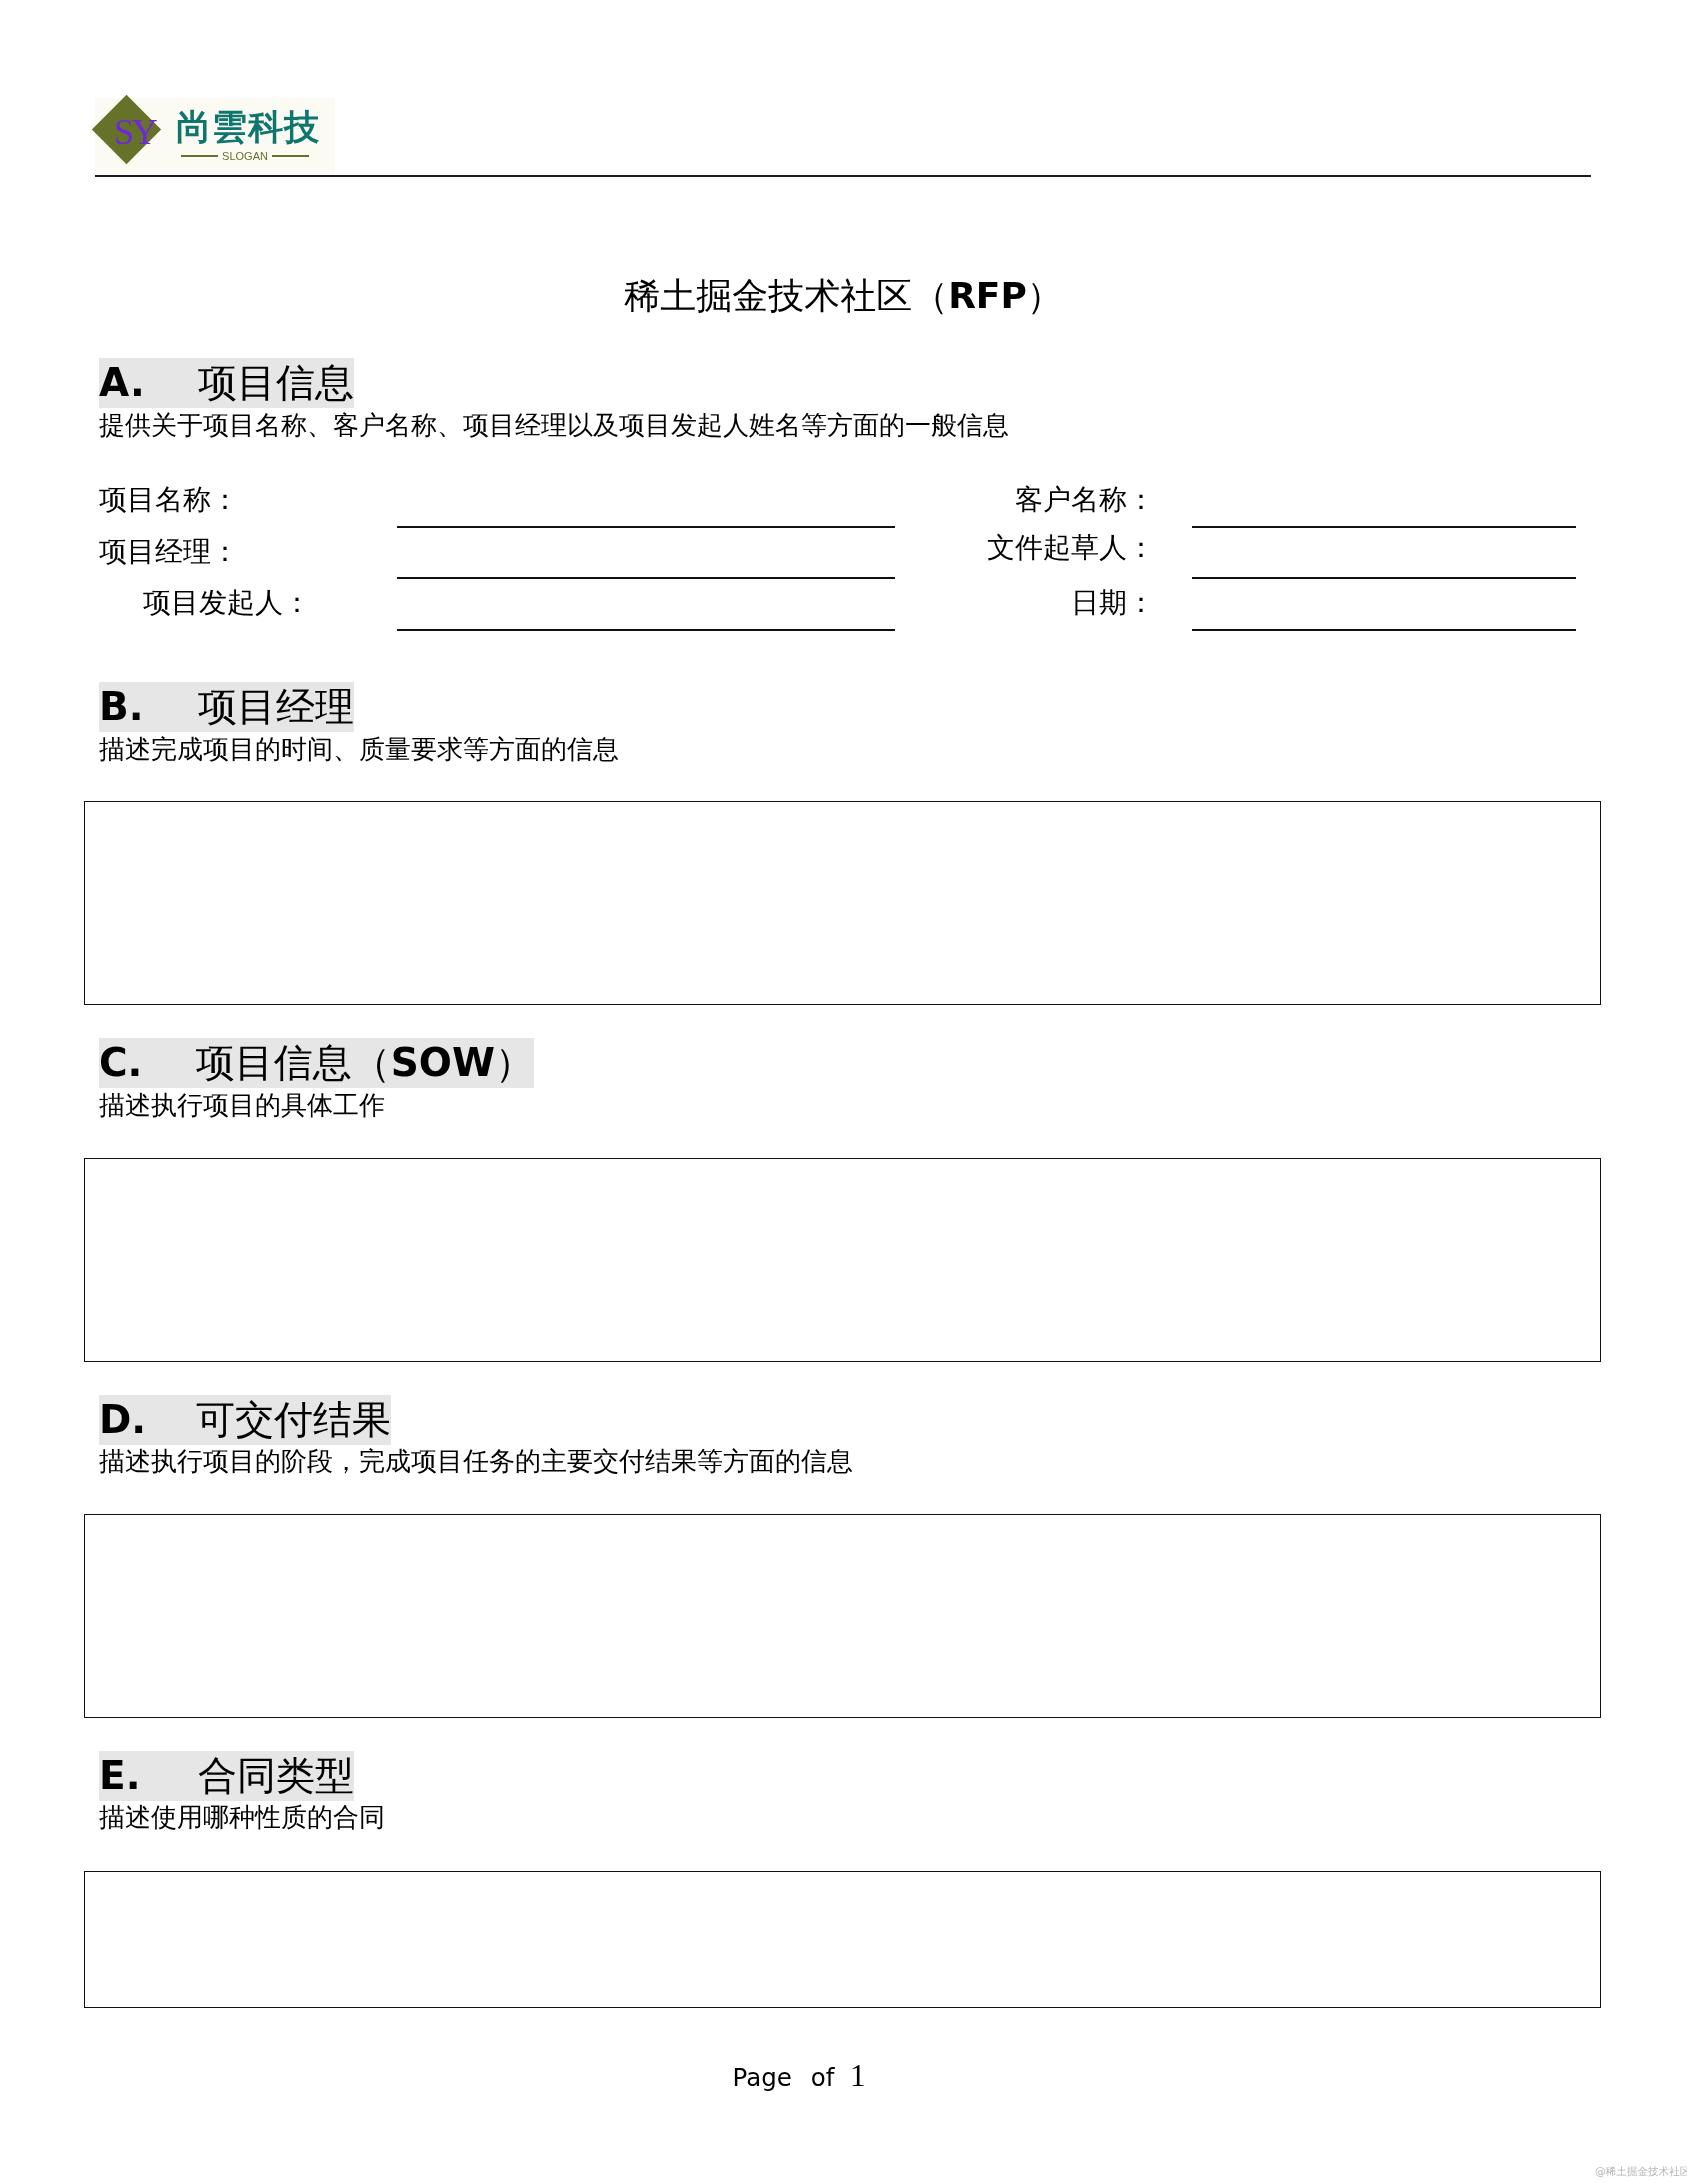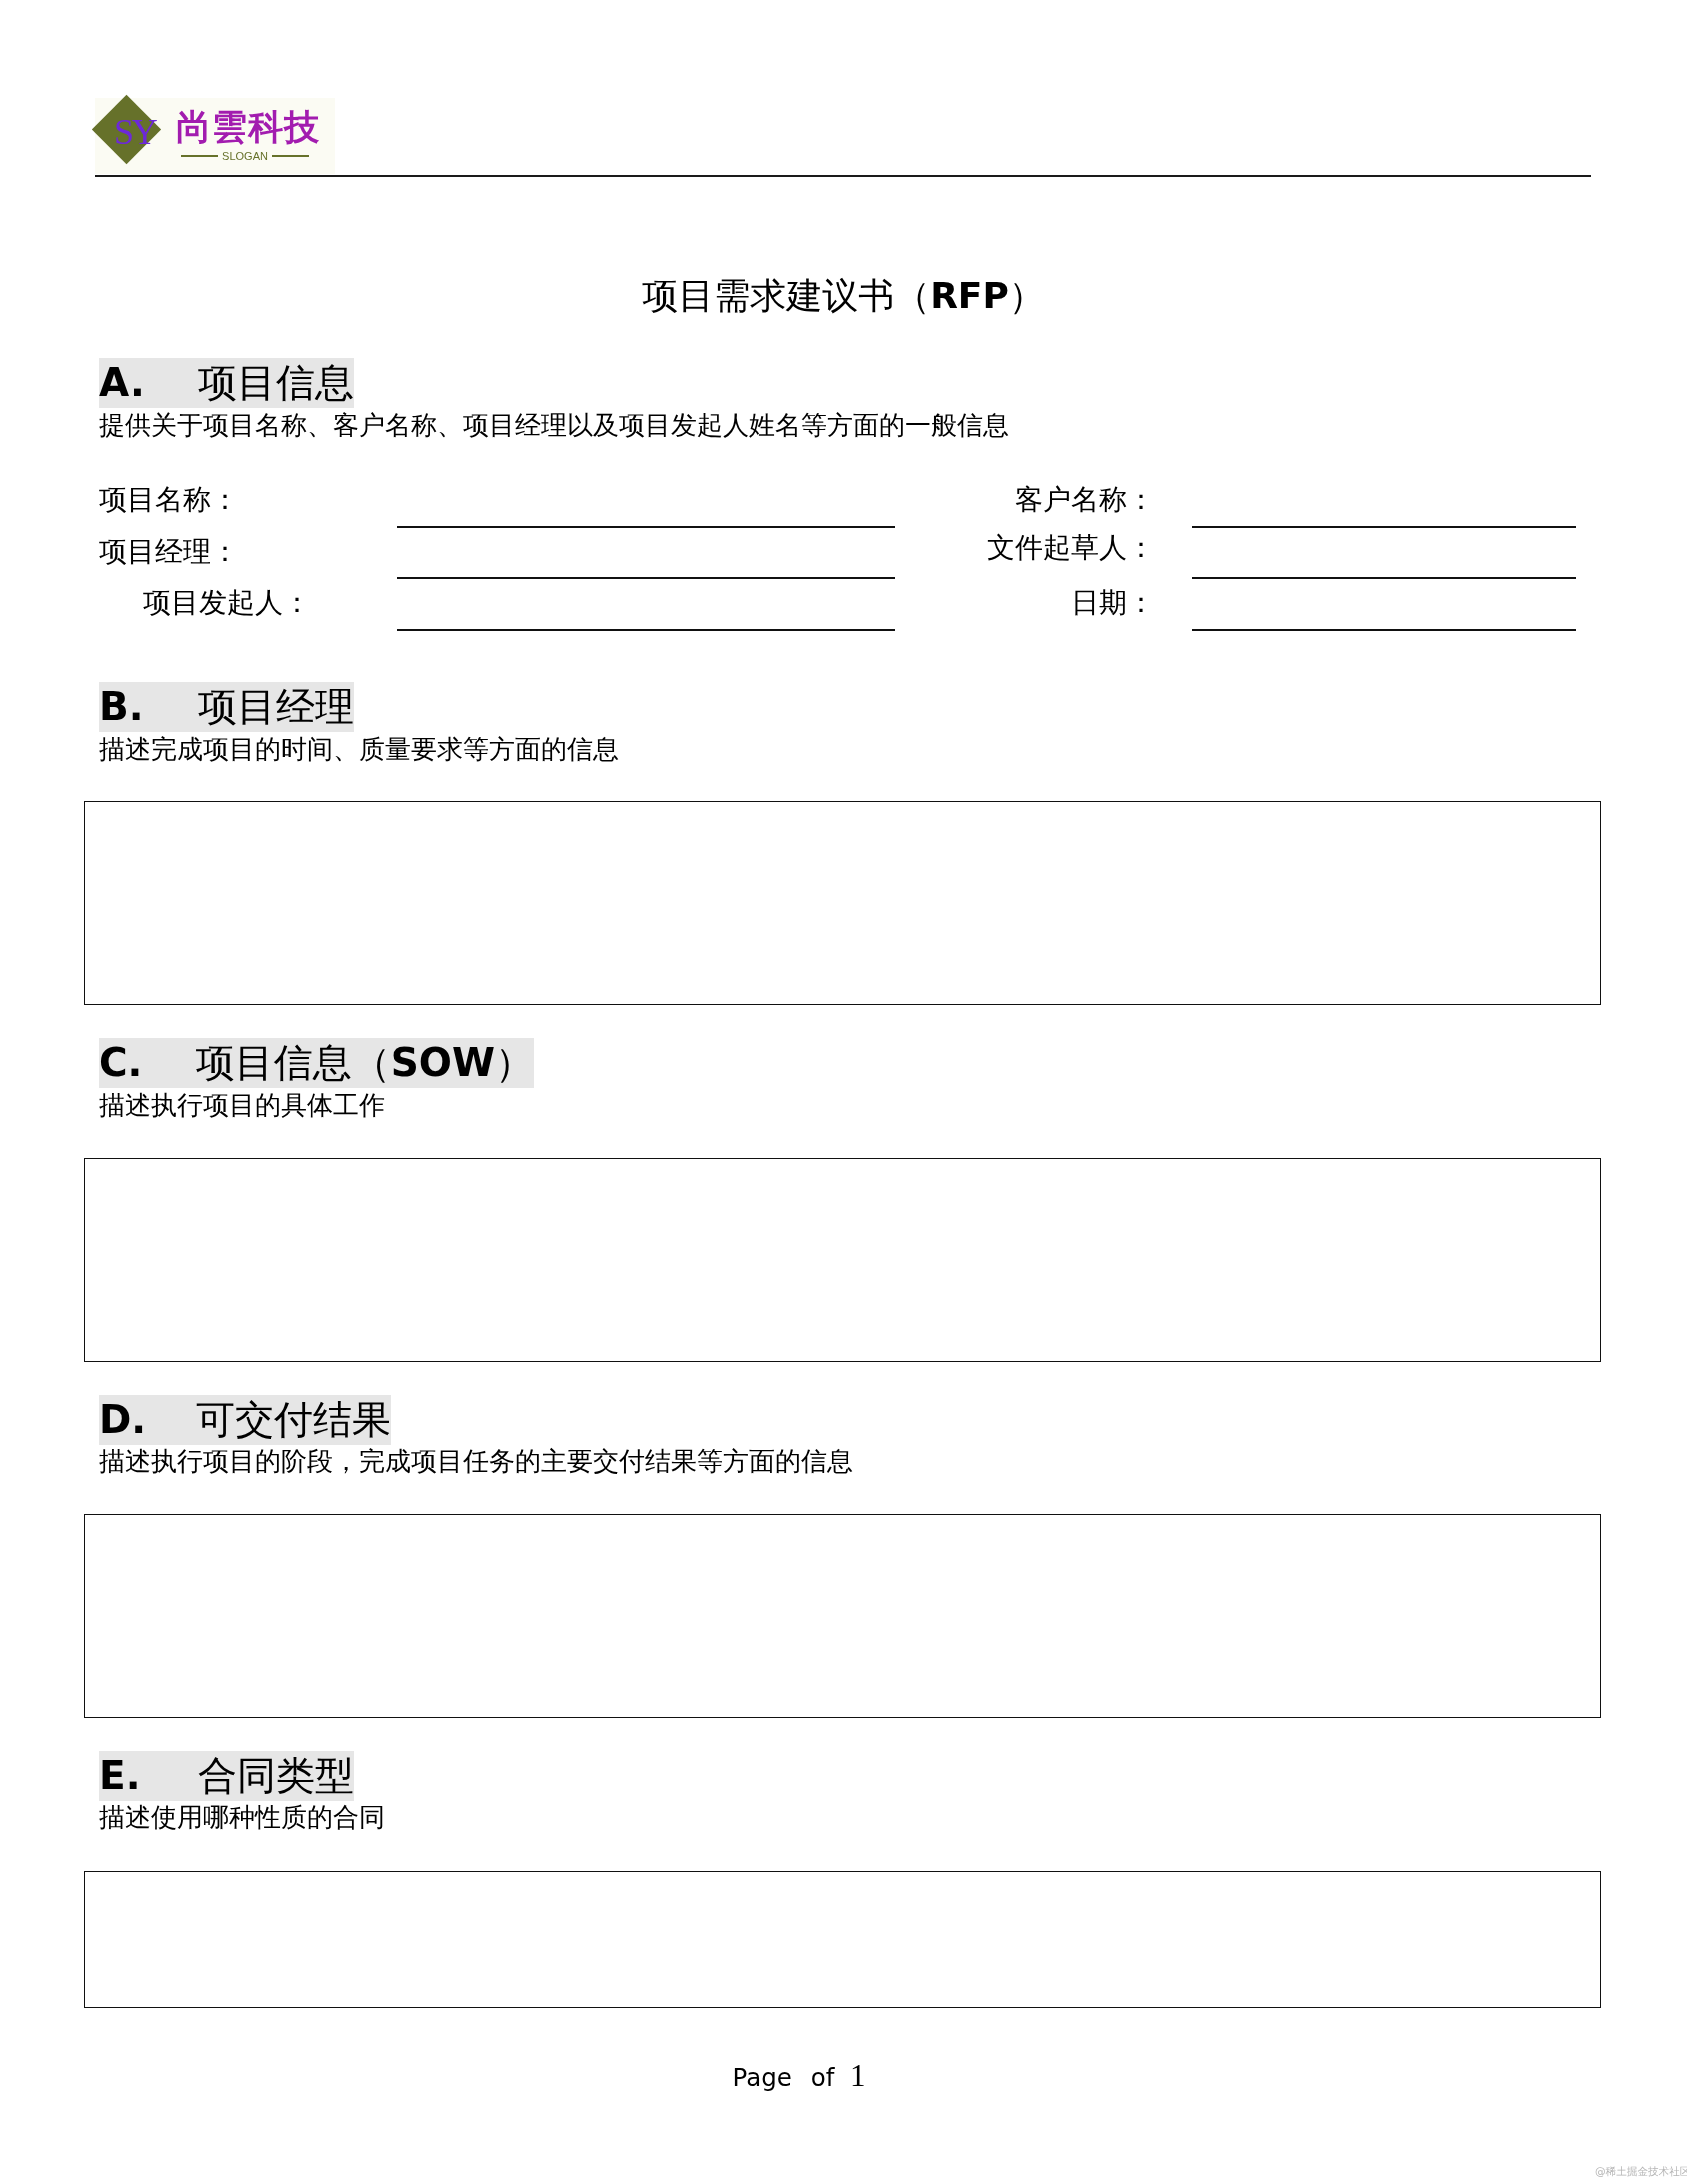--- a/index.html
+++ b/index.html
@@ -21,21 +21,21 @@
     }
     .logo-sy {
       position: absolute; left: 6.7px; top: 12.3px; width: 66px; height: 45px;
       font-family: "Liberation Serif", "DejaVu Serif", serif;
       font-size: 36px; color: #6d28d9; text-align: center; line-height: 45px;
       letter-spacing: -2.2px;
     }
     .logo-cn {
       position: absolute; left: 81px; top: 5.6px;
       font-family: "DejaVu Serif", serif; font-weight: bold;
-      font-size: 35px; color: #a21caf; letter-spacing: 1.1px; line-height: 45px;
+      font-size: 35px; color: #0f766e; letter-spacing: 1.1px; line-height: 45px;
       white-space: nowrap;
     }
     .logo-slogan {
       position: absolute; left: 86px; top: 52px; width: 128px;
       display: flex; align-items: center; gap: 4.5px;
       font-family: "Liberation Sans", "DejaVu Sans", sans-serif;
       font-size: 11px; color: #66712a;
     }
     .logo-slogan .dash { flex: 1; height: 1.1px; background: #66712a; }
     .header-rule { left: 95px; top: 175px; width: 1496px; height: 2.2px; background: #1a1a1a; }
@@ -102,21 +102,21 @@
   <div class="logo-cn">尚雲科技</div>
   <div class="logo-slogan">
     <span class="dash"></span>
     <span>SLOGAN</span>
     <span class="dash"></span>
   </div>
 </div>
 <div class="abs header-rule"></div>
 
 <div class="abs doc-title">
-  <span>项目需求建议书（</span><span class="latin">RFP</span><span>）</span>
+  <span>稀土掘金技术社区（</span><span class="latin">RFP</span><span>）</span>
 </div>
 
 <div class="abs sec-head" style="top:358px;width:255px;">
   <span class="letter">A.</span>
   <span class="title-text">项目信息</span>
 </div>
 <div class="abs sec-desc" style="top:409px;">提供关于项目名称、客户名称、项目经理以及项目发起人姓名等方面的一般信息</div>
 
 <div class="abs form-label left" style="top:483px;">项目名称：</div>
 <div class="abs form-line left" style="top:526px;"></div>

